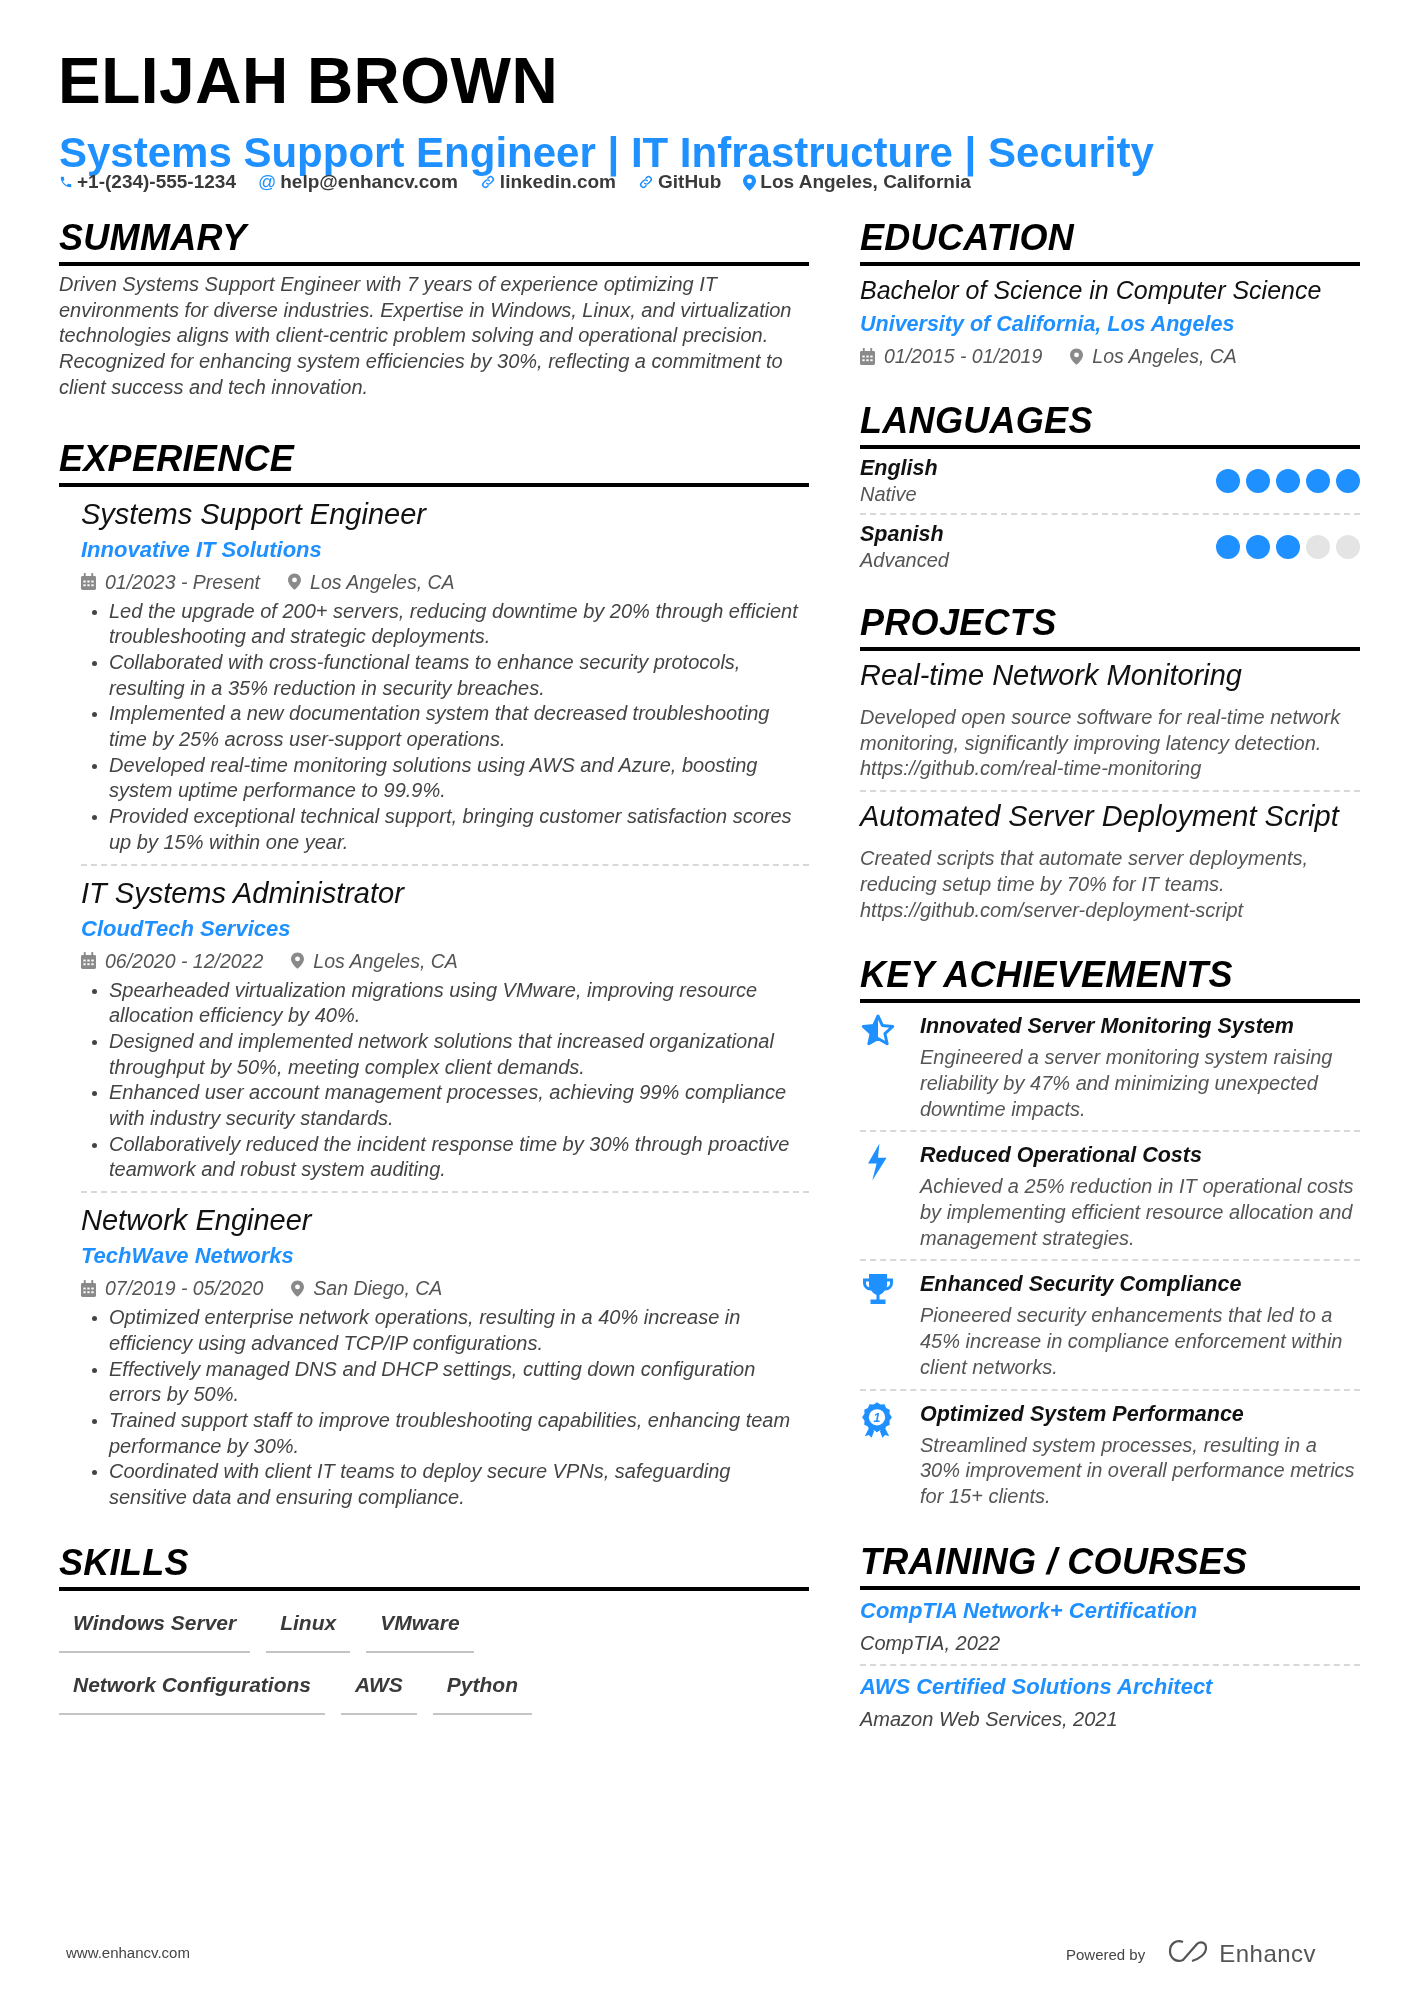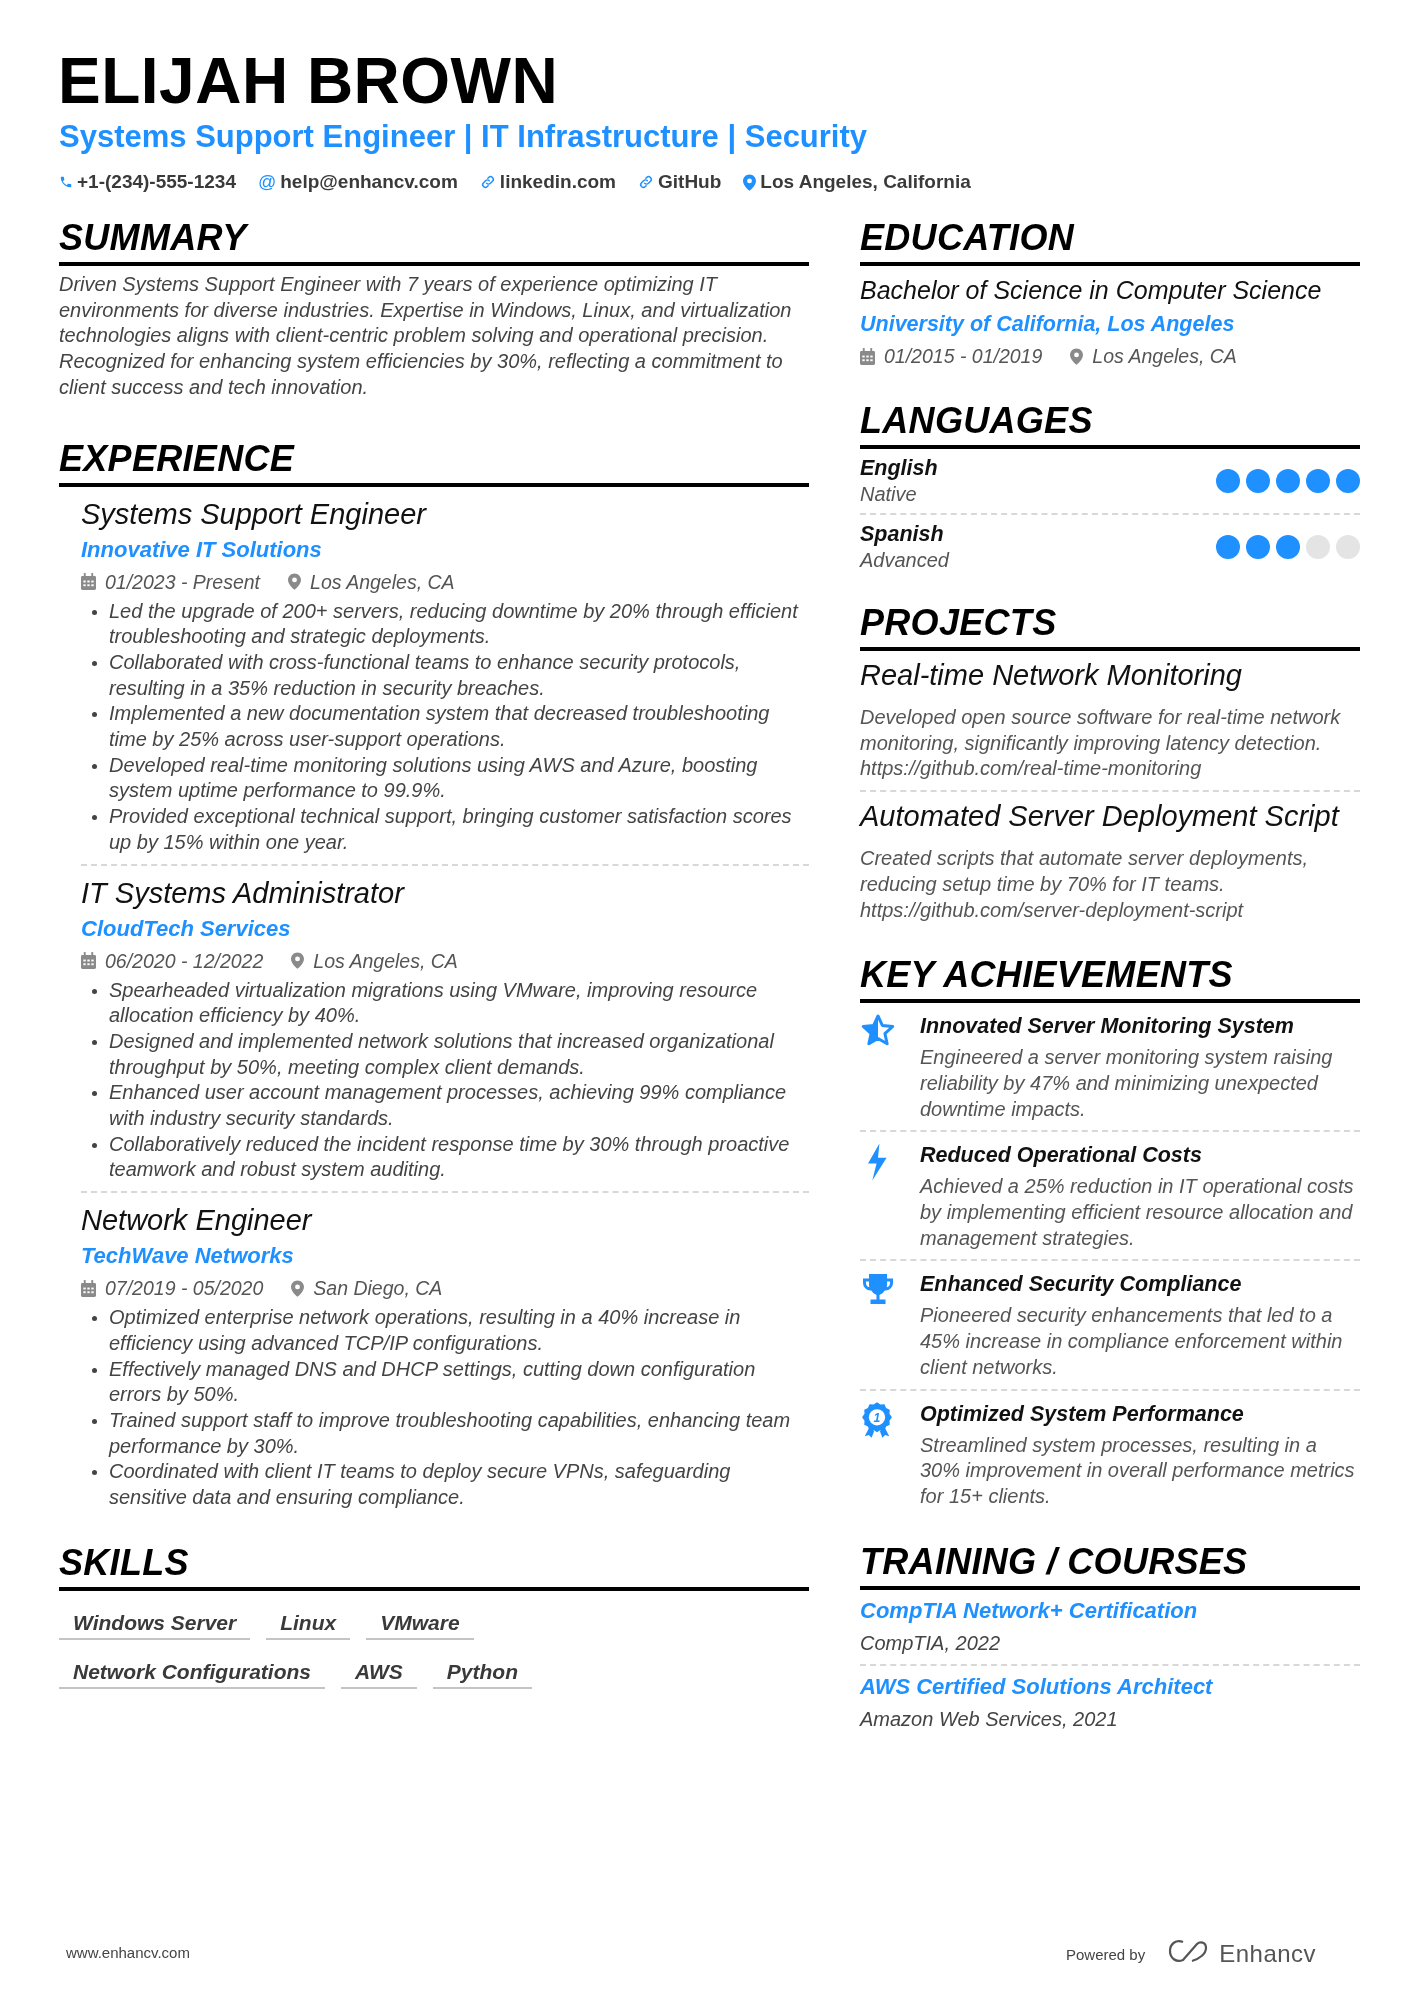--- a/index.html
+++ b/index.html
@@ -2,21 +2,21 @@
 <html><head>
 <meta charset="utf-8">
 <style>
   * { box-sizing: border-box; margin: 0; padding: 0; }
   html, body { width: 1410px; height: 1995px; background: #ffffff; }
   body { font-family: "Liberation Sans", "DejaVu Sans", sans-serif; color: #222; position: relative; overflow: hidden; }
   .page { position: absolute; left: 0; top: 0; width: 1410px; height: 1995px; }
 
   
   .name { position: absolute; left: 58px; top: 46px; font-size: 64px; font-weight: 700; letter-spacing: 0.5px; color: #000; line-height: 70px; }
-  .subtitle { position: absolute; left: 59px; top: 117px; font-size: 31px; font-weight: 700; color: #1E90FF; line-height: 40px; text-align: center; }
+  .subtitle { position: absolute; left: 59px; top: 133px; font-size: 42px; font-weight: 700; color: #1E90FF; line-height: 40px; text-align: center; }
   .contacts { position: absolute; left: 59px; top: 169px; display: flex; gap: 22px; font-size: 19px; font-weight: 700; color: #3a3a3a; line-height: 26px; }
   .contact { display: flex; align-items: center; gap: 4px; }
   .cicon { color: #1E90FF; display: inline-flex; align-items: center; }
 
   
   .col-left { position: absolute; left: 59px; top: 216px; width: 750px; }
   .col-right { position: absolute; left: 860px; top: 216px; width: 500px; }
 
   .sec-title { font-size: 36px; font-weight: 700; color: #000; line-height: 44px; padding-bottom: 2px; border-bottom: 4px solid #000; letter-spacing: 0.3px; }
   .sec { margin-bottom: 22px; font-style: italic; }
@@ -31,21 +31,21 @@
   .job-company { font-size: 22px; font-weight: 700; color: #1E90FF; line-height: 30px; margin-top: 2px; }
   .meta { display: flex; align-items: center; gap: 28px; font-size: 19.5px; color: #555; line-height: 30px; margin-top: 2px; }
   .meta-item { display: flex; align-items: center; gap: 9px; }
   .meta-icon { color: #888; display: inline-flex; }
   ul.bullets { list-style: none; margin-top: 2px; }
   ul.bullets li { position: relative; padding-left: 28px; font-size: 20px; color: #444; line-height: 25.7px; }
   ul.bullets li::before { content: ""; position: absolute; left: 11px; top: 11px; width: 5px; height: 5px; border-radius: 50%; background: #444; }
 
   
   .skills { display: flex; flex-wrap: wrap; gap: 14px 16px; margin-top: 14px; width: 560px; }
-  .skill { font-size: 21px; font-weight: 700; color: #3a3a3a; padding: 4px 14px 1px 14px; border-bottom: 2px solid #c4c4c4; line-height: 28px; }
+  .skill { font-size: 21px; font-weight: 700; color: #3a3a3a; padding: 4px 14px 14px 14px; border-bottom: 2px solid #c4c4c4; line-height: 28px; }
 
   
   .edu-degree { font-size: 25px; color: #111; line-height: 36px; margin-top: 6px; }
   .edu-school { font-size: 21.5px; font-weight: 700; color: #1E90FF; line-height: 30px; margin-top: 1px; }
 
   
   .lang { display: flex; justify-content: space-between; align-items: center; padding: 6px 0 6px 0; border-bottom: 2px dashed #d8d8d8; }
   .lang:last-child { border-bottom: none; }
   .lang-name { font-size: 21.5px; font-weight: 700; color: #111; line-height: 26px; }
   .lang-level { font-size: 20px; color: #555; line-height: 26px; }

